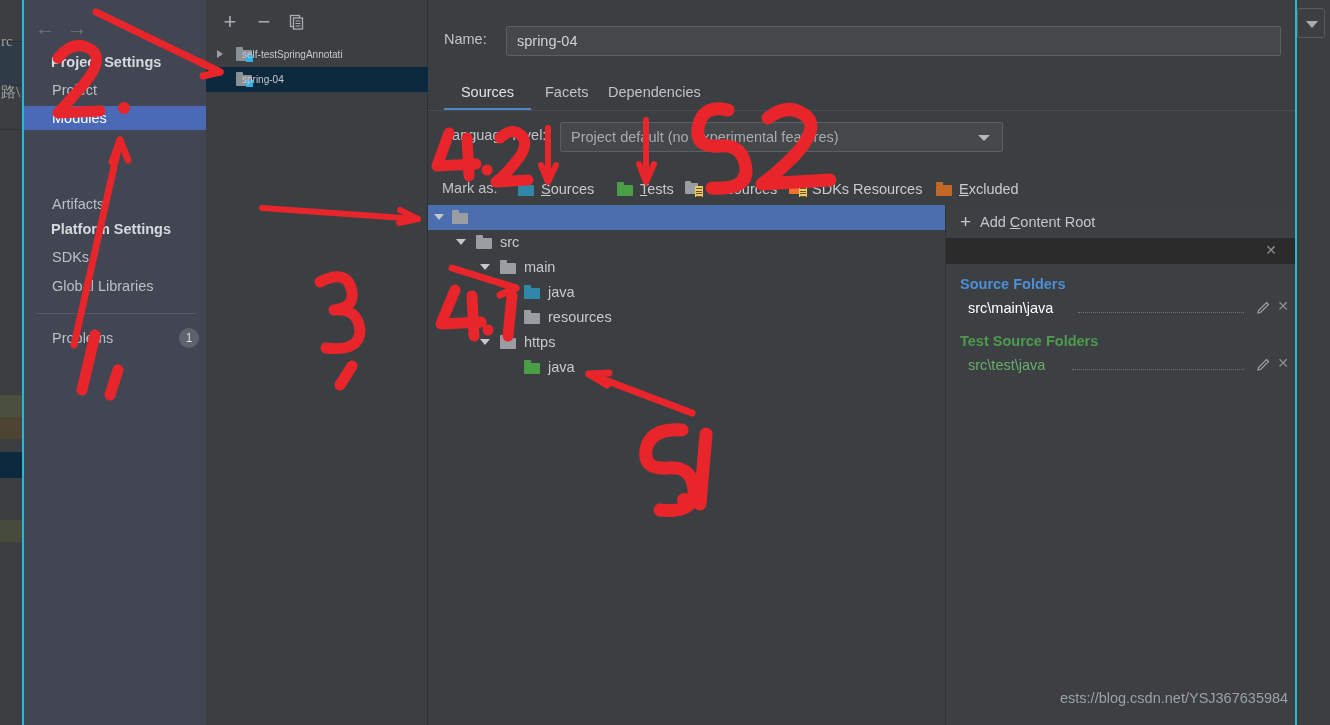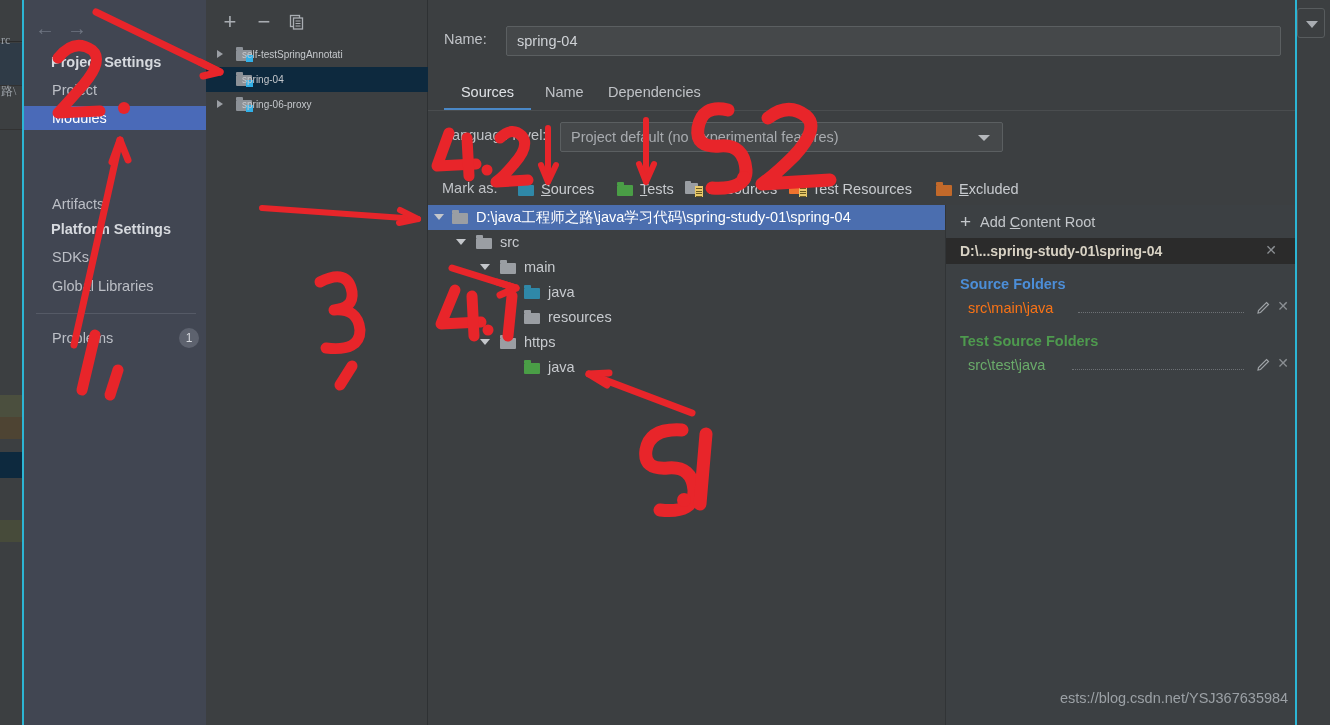--- a/index.html
+++ b/index.html
@@ -24,21 +24,21 @@
   }
   .bg-strip .seg { position: absolute; left: 0; width: 22px; }
   .bg-s1 { top: 0;   height: 42px;  background: #3c3f41; border-bottom: 1px solid #2b2b2b; }
   .bg-s2 { top: 43px; height: 42px; background: #2f3b47; }
   .bg-s3 { top: 85px; height: 45px; background: #3c3f41; border-top: 1px solid #323232; border-bottom:1px solid #323232;}
   .bg-s4 { top: 395px; height: 22px; background: #4b4f3e; }
   .bg-s5 { top: 417px; height: 22px; background: #4e4433; }
   .bg-s6 { top: 452px; height: 26px; background: #0d293e; }
   .bg-s7 { top: 520px; height: 22px; background: #474b3a; }
   .bg-txt {
-    position: absolute; left: 1px; color: #9aa0a6; font-size: 12px;
+    position: absolute; left: 1px; color: #9aa0a6; font-size: 15px;
     font-family: Liberation Serif, serif; white-space: nowrap;
   }
 
   
   .cyan-line {
     position: absolute; top: 0; width: 2px; height: 725px;
     background: #2cb5d4; z-index: 40;
   }
   .cyan-left  { left: 22px; }
   .cyan-right { left: 1295px; }
@@ -267,21 +267,21 @@
     position: absolute; left: 14px; height: 22px; line-height: 22px;
     font-size: 14.5px; font-weight: bold; white-space: nowrap;
   }
   .grp-title.src  { color: #4c8ed8; }
   .grp-title.test { color: #4e9a4e; }
   .path-row { position: absolute; left: 0; width: 350px; height: 22px; }
   .path-txt {
     position: absolute; left: 22px; top: 0; height: 22px; line-height: 22px;
     font-size: 14.5px; white-space: nowrap;
   }
-  .path-txt.src  { color: #f97316; }
+  .path-txt.src  { color: #ffffff; }
   .path-txt.test { color: #6aab6a; }
   .path-dots {
     position: absolute; top: 15px; height: 1px;
     border-bottom: 1px dotted #6d7175;
   }
   .pencil {
     position: absolute; width: 14px; height: 14px; cursor: pointer;
   }
 
   
@@ -388,44 +388,33 @@
       <div class="mod-ico">
         <div class="fold">
             <div class="tab"></div>
             <div class="body"></div>
             <div class="chip"></div>
           </div>
       </div>
       <div class="mod-lbl">spring-04</div>
     </div>
 
-    <div class="mod-row" style="top:92px">
-      <div class="mod-tri"></div>
-      <div class="mod-ico">
-        <div class="fold">
-            <div class="tab"></div>
-            <div class="body"></div>
-            <div class="chip"></div>
-          </div>
-      </div>
-      <div class="mod-lbl">spring-06-proxy</div>
-    </div>
 
   </div>
 
   <div class="main">
 
     <div class="name-row">
       <div class="name-label">Name:</div>
       <input class="name-input" type="text" value="spring-04" style="">
     </div>
 
     <div class="tabs">
       <div class="tab active" style="left:16px; width:87px; text-align:center">Sources</div>
-      <div class="tab" style="left:117px">Name</div>
+      <div class="tab" style="left:117px">Facets</div>
       <div class="tab" style="left:180px">Dependencies</div>
     </div>
     <div class="tabs-underline"></div>
 
     <div class="lang-row">
       <div class="lang-label">Language level:</div>
       <div class="lang-select">
         <div class="lang-val">Project default (no Experimental features)</div>
         <div class="lang-caret"></div>
       </div>
@@ -474,21 +463,21 @@
           <div class="resico test">
               <div class="f"></div>
               <div class="p">
                 <i style="top:2px"></i>
                 <i style="top:4.5px"></i>
                 <i style="top:7px"></i>
                 <i style="top:9.5px"></i>
               </div>
             </div>
         </div>
-        <div class="mi-txt">Test Resources</div>
+        <div class="mi-txt">SDKs Resources</div>
       </div>
 
       <div class="mark-item" style="left:508px">
         <div class="mi-ico">
           <div class="fold orange plain">
               <div class="tab"></div>
               <div class="body"></div>
             </div>
         </div>
         <div class="mi-txt"><u>E</u>xcluded</div>
@@ -498,21 +487,20 @@
     <div class="tree">
 
       <div class="tnode sel" style="top:0px">
         <div class="t-tri" style="left:6px"></div>
         <div class="t-ico" style="left:24px">
           <div class="fold grey plain">
               <div class="tab"></div>
               <div class="body"></div>
             </div>
         </div>
-        <div class="t-lbl" style="left:48px">D:\java工程师之路\java学习代码\spring-study-01\spring-04</div>
       </div>
 
       <div class="tnode" style="top:25px">
         <div class="t-tri" style="left:28px"></div>
         <div class="t-ico" style="left:48px">
           <div class="fold grey plain">
               <div class="tab"></div>
               <div class="body"></div>
             </div>
         </div>
@@ -573,21 +561,20 @@
     </div>
   </div>
 
   <div class="rootpanel">
     <div class="addroot">
       <div class="plus">+</div>
       <div class="txt">Add <u>C</u>ontent Root</div>
     </div>
 
     <div class="rootheader">
-      <div class="rh-txt">D:\...spring-study-01\spring-04</div>
       <div class="x-btn" style="right:18px; top:6px">✕</div>
     </div>
 
     <div class="grp-title src" style="top:68px">Source Folders</div>
 
     <div class="path-row" style="top:92px">
       <div class="path-txt src">src\main\java</div>
       <div class="path-dots" style="left:132px; width:166px"></div>
       <div class="pencil" style="right:26px; top:4px">
         <svg width="14" height="14" viewBox="0 0 14 14">

